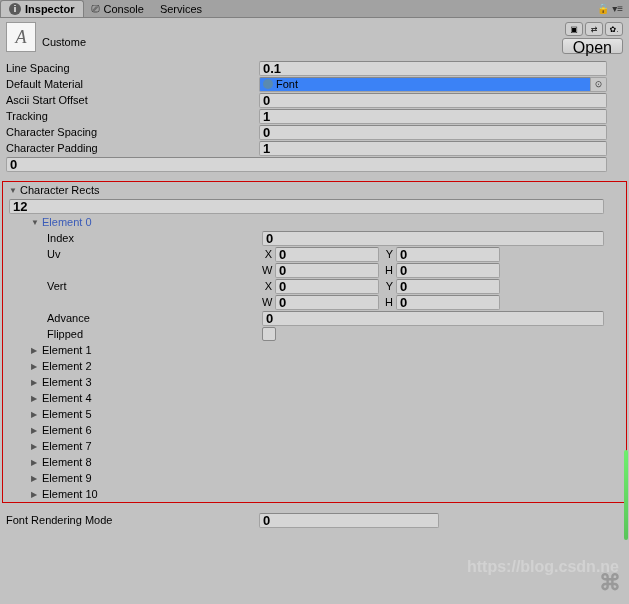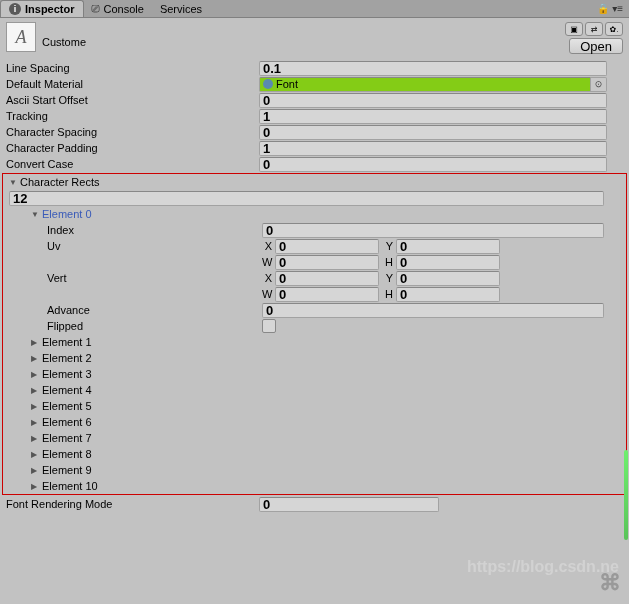--- a/index.html
+++ b/index.html
@@ -9,31 +9,31 @@
   .tab.active { background: #c2c2c2; border-top: 1px solid #808080; border-left: 1px solid #808080; border-right: 1px solid #808080; border-radius: 3px 3px 0 0; font-weight: bold; }
   .info-icon { width: 12px; height: 12px; background: #5a5a5a; border-radius: 50%; color: #fff; font-size: 9px; display: flex; align-items: center; justify-content: center; }
   .tab-icon { font-family: monospace; font-size: 10px; }
   .lock { margin-left: auto; padding-right: 6px; font-size: 10px; color: #333; }
   .header { display: flex; align-items: flex-start; padding: 4px 6px; gap: 6px; }
   .asset-icon { width: 30px; height: 30px; background: #f6f6f6; border: 1px solid #999; display: flex; align-items: center; justify-content: center; font-style: italic; font-family: 'Times New Roman', serif; font-size: 18px; color: #666; }
   .asset-name { flex: 1; padding-top: 2px; margin-top: 12px; }
   .header-right { display: flex; flex-direction: column; align-items: flex-end; gap: 2px; }
   .header-icons { display: flex; gap: 2px; }
   .head-btn { width: 18px; height: 14px; background: #d0d0d0; border: 1px solid #8a8a8a; border-radius: 3px; font-size: 8px; display: flex; align-items: center; justify-content: center; }
-  .open-btn { height: 16px; padding: 0 10px; background: linear-gradient(#e4e4e4, #cecece); border: 1px solid #8a8a8a; border-radius: 3px; font-size: 13px; }
+  .open-btn { height: 16px; padding: 0 10px; background: linear-gradient(#e4e4e4, #cecece); border: 1px solid #8a8a8a; border-radius: 3px; font-size: 16px; }
   .content { padding-top: 2px; }
   .row { display: flex; align-items: center; height: 16px; padding-left: 6px; padding-right: 22px; }
   .label-col { width: 253px; font-size: 11px; color: #000; display: flex; align-items: center; }
   .value-col { flex: 1; }
   .input { width: 100%; height: 15px; background: #d6d6d6; border: 1px solid #a2a2a2; border-top-color: #888; border-radius: 2px; font-size: 13px; padding: 0 3px; color: #000; font-weight: bold; }
   .obj-field { display: flex; width: 100%; }
-  .obj-inner { flex: 1; height: 15px; background: #84cc16; border: 1px solid #a2a2a2; border-top-color: #888; border-radius: 2px 0 0 2px; padding: 0 3px; display: flex; align-items: center; gap: 3px; font-size: 11px; }
+  .obj-inner { flex: 1; height: 15px; background: #3b82f6; border: 1px solid #a2a2a2; border-top-color: #888; border-radius: 2px 0 0 2px; padding: 0 3px; display: flex; align-items: center; gap: 3px; font-size: 11px; }
   .obj-icon { width: 10px; height: 10px; background: #5a8ab0; border-radius: 50%; }
   .obj-picker { width: 16px; height: 15px; background: #c8c8c8; border: 1px solid #a2a2a2; border-left: none; border-radius: 0 2px 2px 0; display: flex; align-items: center; justify-content: center; font-size: 9px; color: #444; }
-  .redbox { border: 1px solid #cc0000; margin: 1px 2px; }
+  .redbox { border: 1px solid #cc0000; margin: 9px 2px; }
   .foldout { width: 10px; margin-right: 1px; font-size: 8px; color: #555; }
   .foldout.open::before { content: "▼"; }
   .foldout.closed::before { content: "▶"; }
   .indent1 { padding-left: 22px; }
   .indent2 { padding-left: 38px; }
   .link { color: #3a5bb8; }
   .xy-row { display: flex; gap: 4px; width: 238px; }
   .xy-pair { display: flex; align-items: center; flex: 1; gap: 3px; }
   .xy-lab { width: 10px; text-align: right; font-size: 11px; }
   .xy-pair .input { flex: 1; }
@@ -102,21 +102,20 @@
     </div>
   <div class="row">
       <div class="label-col">Character Spacing</div>
       <div class="value-col"><input class="input" value="0" style=""></div>
     </div>
   <div class="row">
       <div class="label-col">Character Padding</div>
       <div class="value-col"><input class="input" value="1" style=""></div>
     </div>
   <div class="row">
-      <div class="label-col">Convert Case</div>
       <div class="value-col"><input class="input" value="0" style=""></div>
     </div>
 
   <div class="redbox">
     <div class="row">
         <div class="label-col">
           <span class="foldout open"></span>
           <span>Character Rects</span>
         </div>
       </div>

